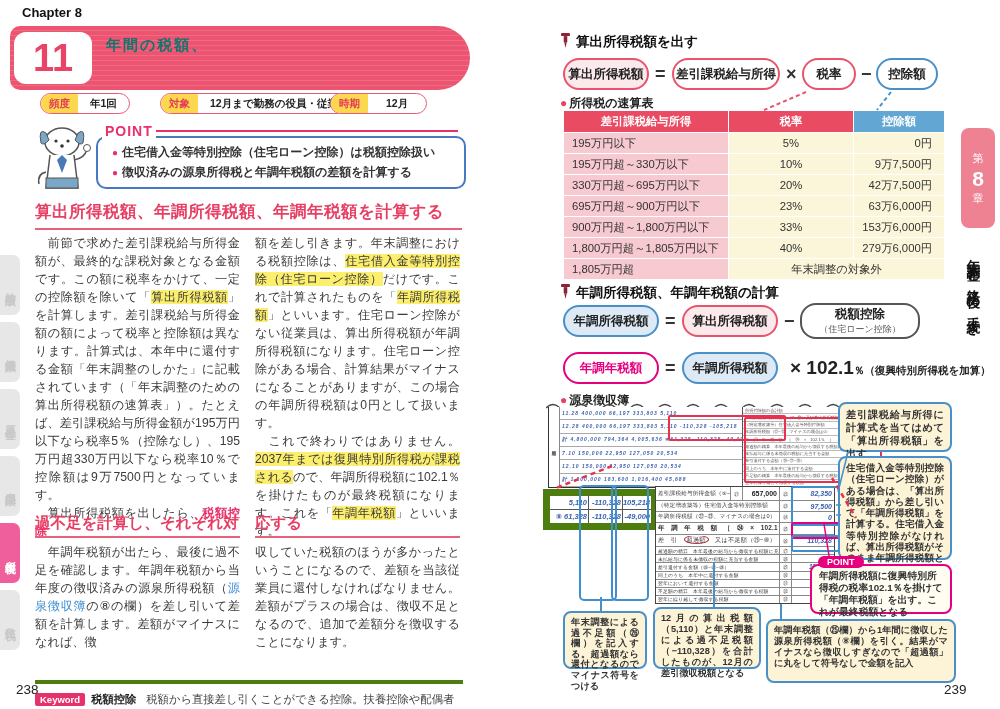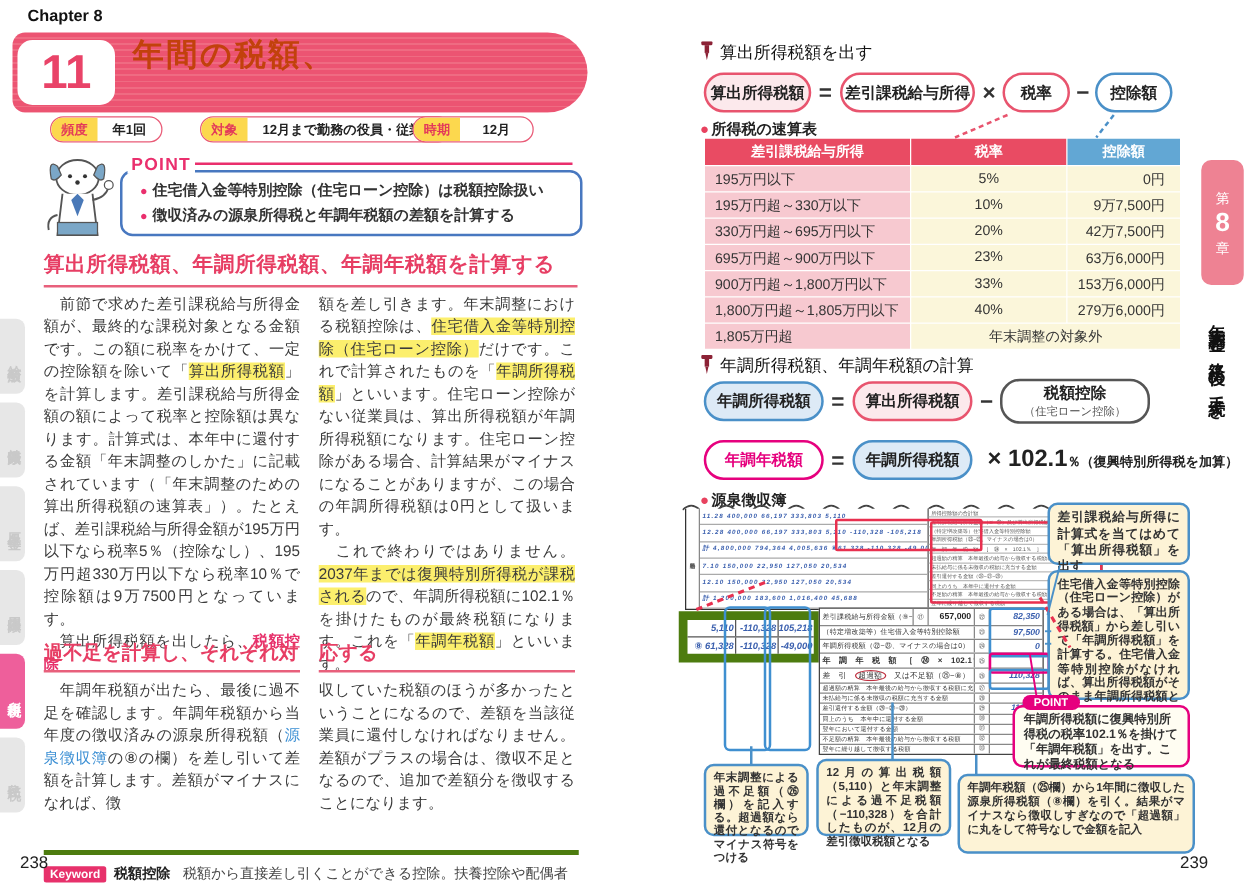--- a/index.html
+++ b/index.html
@@ -5,21 +5,21 @@
   html,body{margin:0;padding:0;background:#fff}
   #spread{position:relative;width:1000px;height:709px;background:#fff;overflow:hidden;
     font-family:"Liberation Sans","DejaVu Sans",sans-serif;color:#333}
   .abs{position:absolute}
   
   #chapter{left:22px;top:5px;font-size:13px;font-weight:bold;color:#111}
   #banner{left:10px;top:26px;width:460px;height:64px;border-radius:10px 32px 32px 10px;
     background:repeating-linear-gradient(180deg,#ec5472 0 3.5px,#ef6b82 3.5px 5px)}
   #numbox{left:14px;top:32px;width:78px;height:52px;background:#fff;border-radius:12px;
     display:flex;align-items:center;justify-content:center;font-size:38px;font-weight:bold;color:#e94368}
-  #btitle{left:106px;top:31px;color:#c2410c;font-weight:bold;font-size:25px;line-height:27px;letter-spacing:2px}
+  #btitle{left:106px;top:31px;color:#0f766e;font-weight:bold;font-size:15px;line-height:27px;letter-spacing:2px}
   .pill{position:absolute;top:93px;height:19px;display:inline-flex;align-items:stretch;border:1.5px solid #e95b77;
     border-radius:11px;overflow:hidden;background:#fff;font-size:10.5px;font-weight:bold}
   .pill .pl{background:#fcd84e;color:#e33a5a;display:flex;align-items:center;padding:4px 8px}
   .pill .pv{display:flex;align-items:center;padding:0 12px;color:#222}
   
   #pointlbl{left:102px;top:123px;color:#ea2f6d;font-weight:bold;font-size:14px;letter-spacing:1px;background:#fff;z-index:3;padding:0 3px}
   #pointline{left:152px;top:130px;width:306px;height:2px;background:#ea2f6d}
   #pointbox{left:96px;top:136px;width:366px;height:49px;border:2px solid #4878c0;border-radius:10px;background:#fff}
   .pb{position:absolute;left:14px;font-size:12px;font-weight:bold;color:#333;white-space:nowrap}
   .pb .bu{color:#ea2f6d;margin-right:4px;font-size:10px}
@@ -37,21 +37,21 @@
     line-height:16px;color:#444;text-indent:-66px;padding-left:66px;box-sizing:border-box}
   .kwtag{background:#e7316b;color:#fff;font-size:9.5px;font-weight:bold;padding:1px 5px;border-radius:2px;margin-right:6px}
   .kwterm{font-weight:bold;color:#222;margin-right:10px}
   
   .stab{position:absolute;left:0;width:20px;height:60px;background:#e7e7e7;border-radius:0 7px 7px 0;
     writing-mode:vertical-rl;text-orientation:upright;display:flex;align-items:center;justify-content:center;
     font-size:11px;color:#c9c9c9;font-weight:bold;letter-spacing:1px}
   .stab.act{background:#ee5f9b;color:#fff}
   .pgnum{position:absolute;bottom:12px;font-size:13.5px;color:#222}
   
-  .pinhead{position:absolute;font-size:13.5px;font-weight:normal;color:#111}
+  .pinhead{position:absolute;font-size:13.5px;font-weight:bold;color:#111}
   .pin{display:inline-block;vertical-align:-3px;margin-right:5px}
   .fbox{position:absolute;border-radius:16px;border:2px solid #e8546e;background:#fff;display:flex;
     flex-direction:column;align-items:center;justify-content:center;font-weight:bold;font-size:12.5px;
     color:#222;text-align:center;box-sizing:border-box}
   .fop{position:absolute;font-size:18px;font-weight:bold;color:#333}
   .cap{position:absolute;font-size:12px;font-weight:bold;color:#222}
   .cap .dot{color:#e8425f;margin-right:2px}
   
   #qt{position:absolute;left:563px;top:110px;width:382px;border-collapse:separate;border-spacing:1.5px;font-size:11.3px}
   #qt th{font-weight:bold;color:#fff;padding:3px 0;text-align:center}

